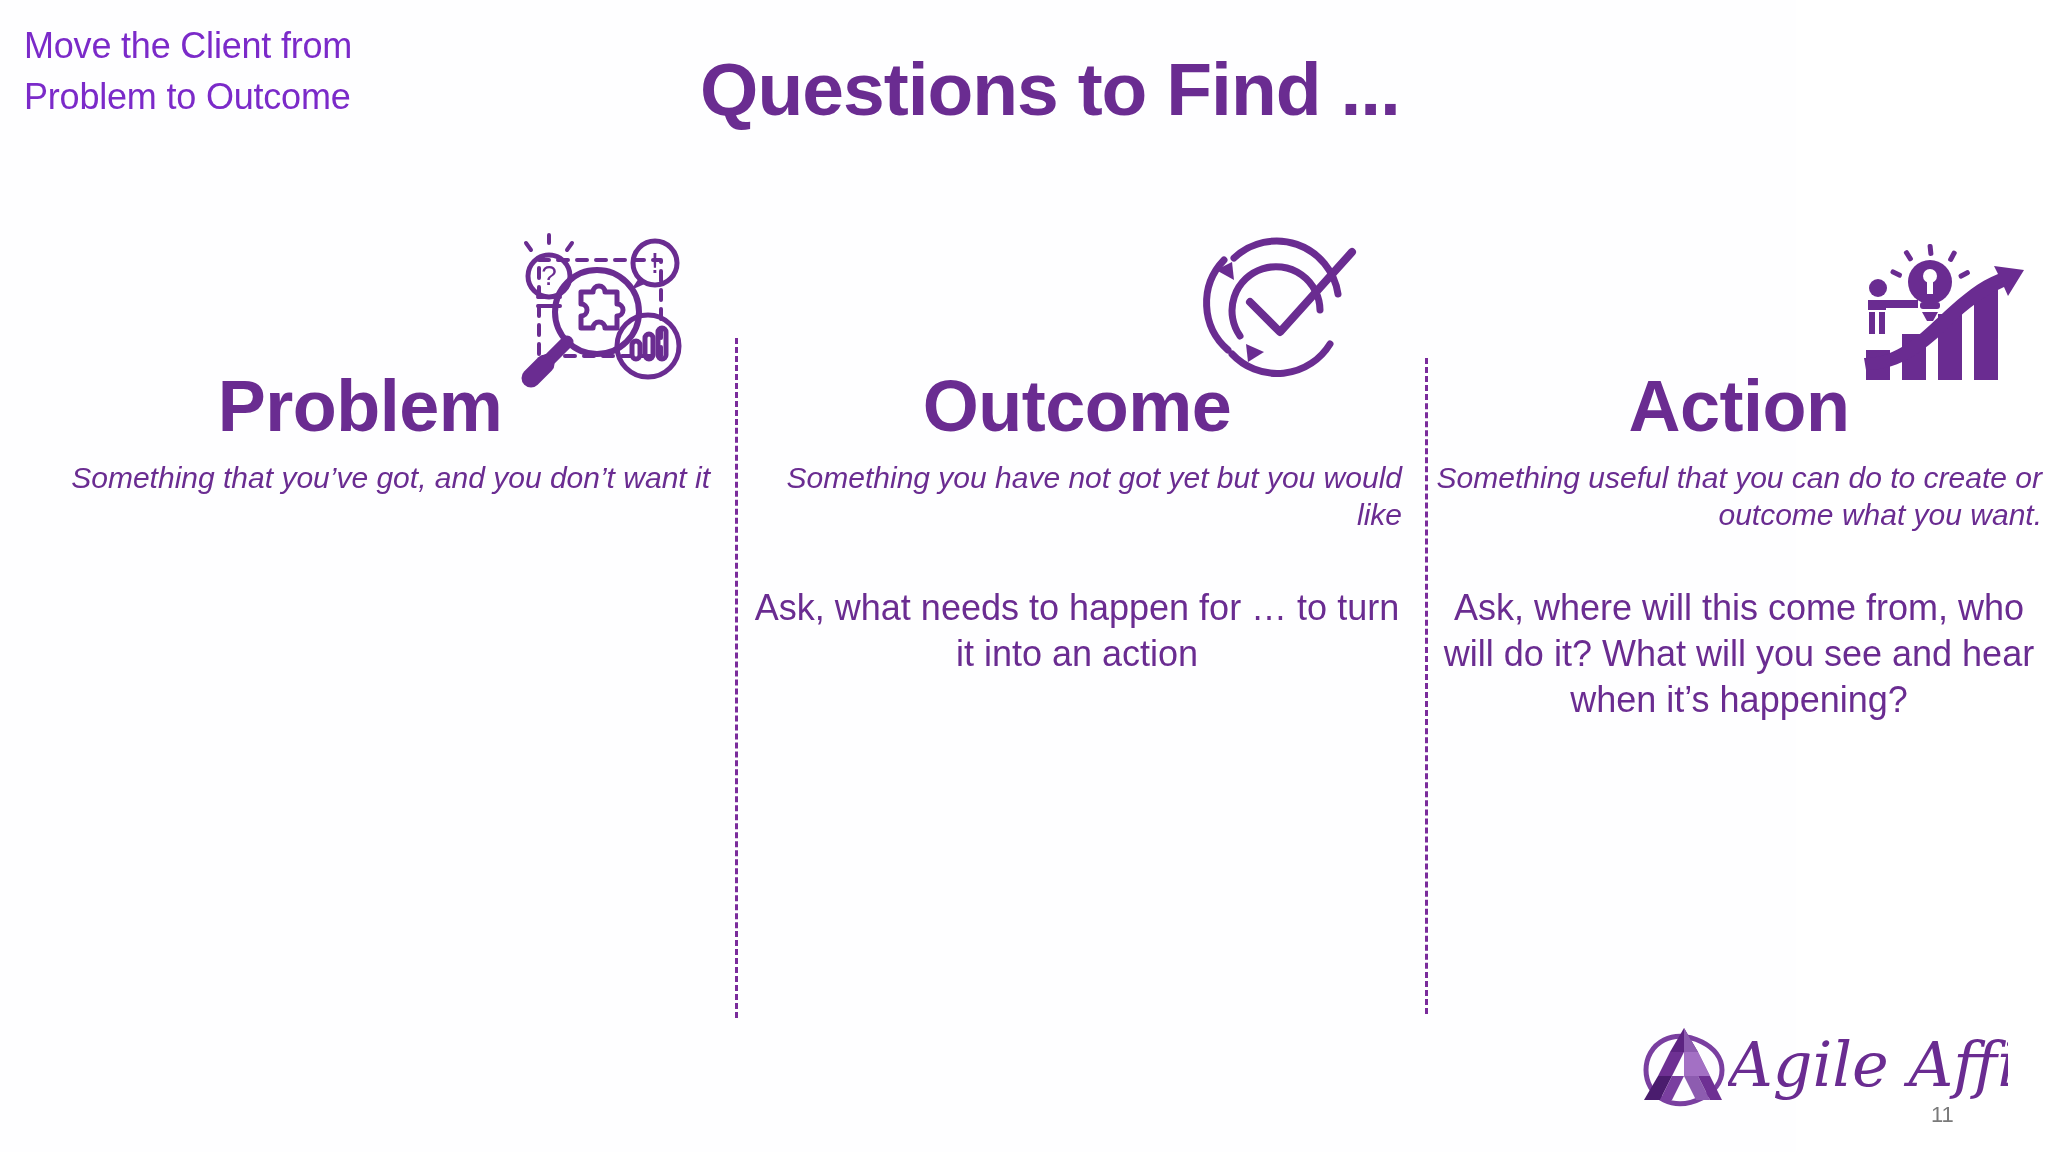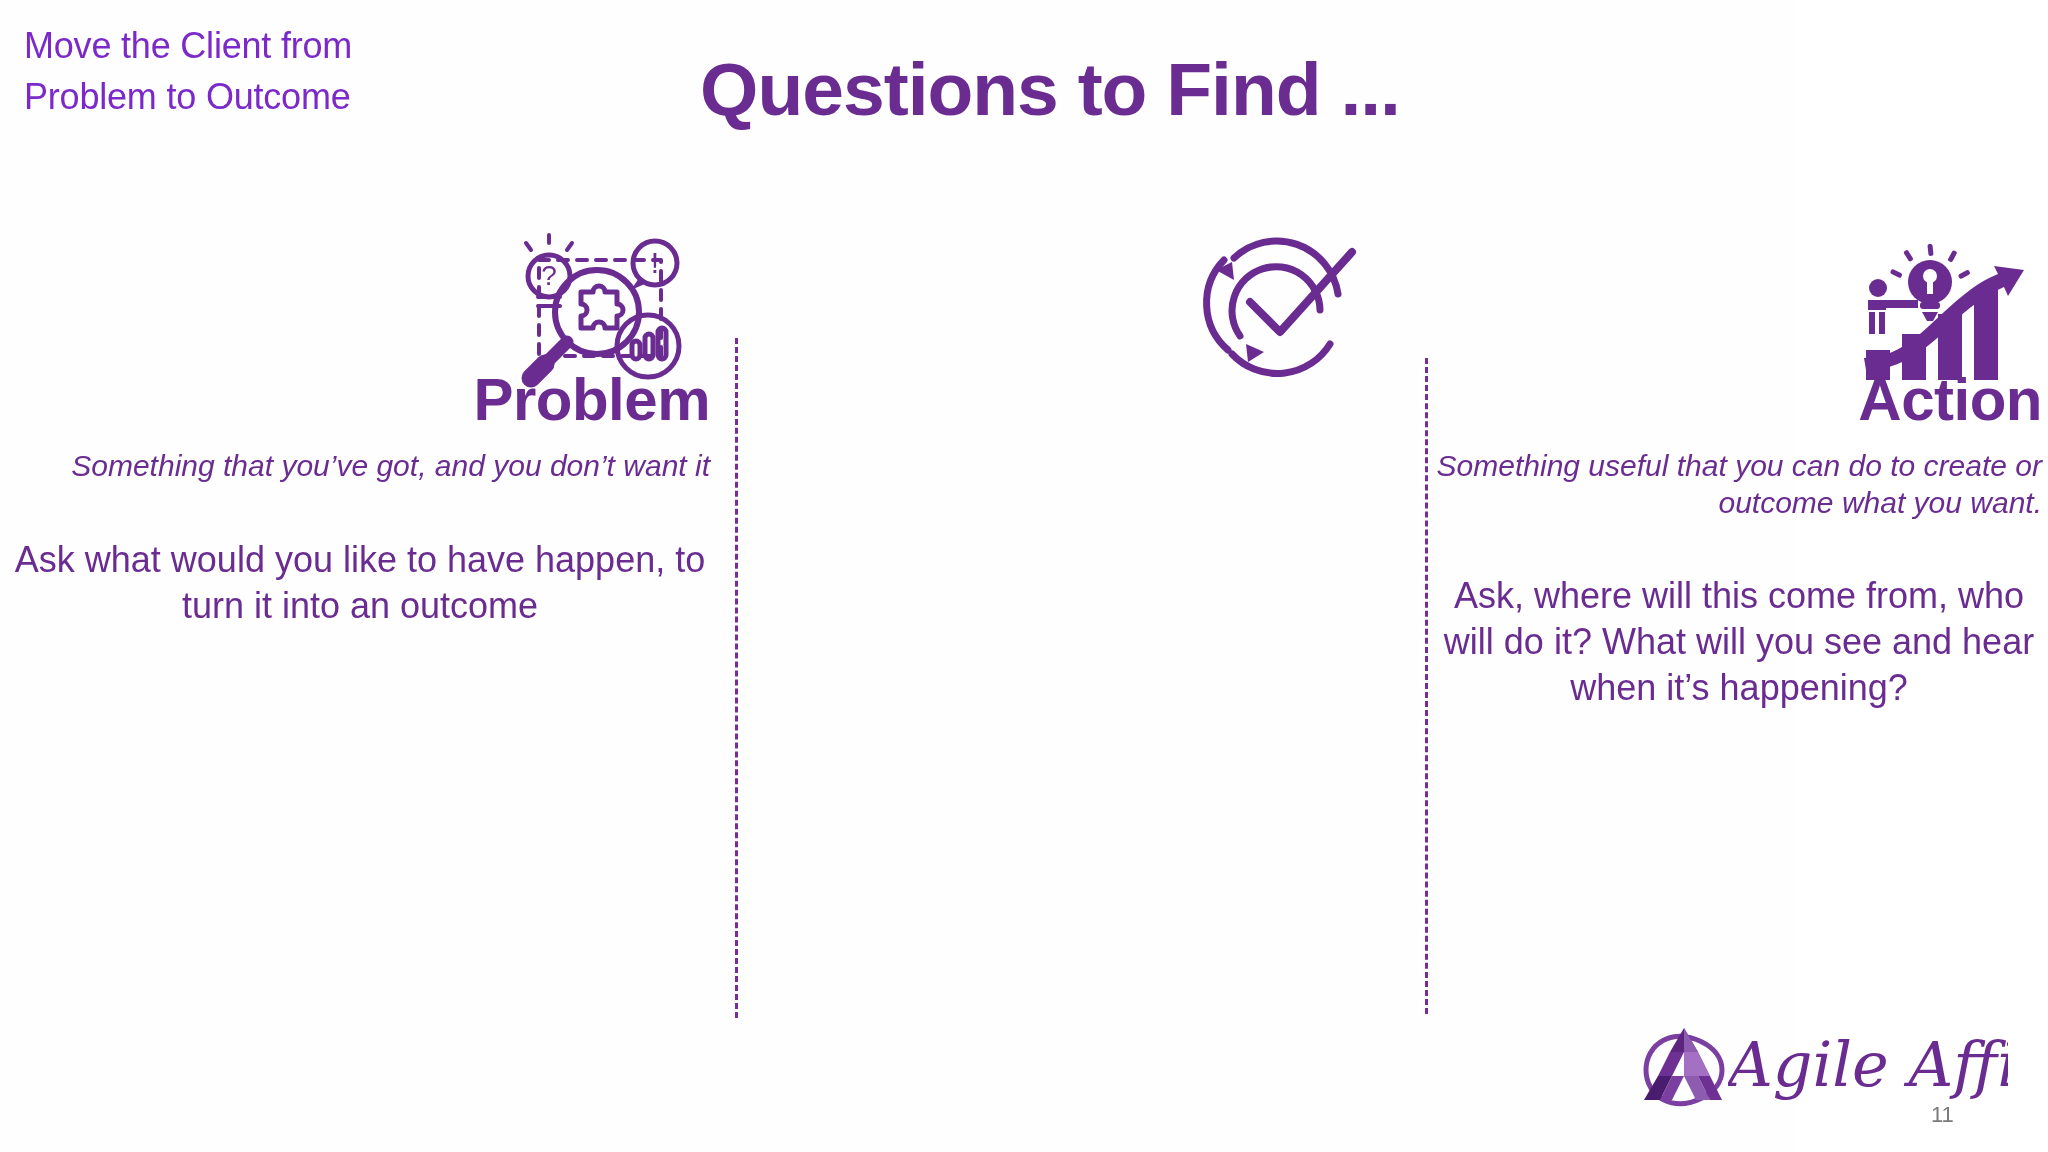--- a/index.html
+++ b/index.html
@@ -49,22 +49,22 @@
   
   .col {
     position: absolute;
     top: 370px;
   }
   .col-1 { left: 10px;   width: 700px; }
   .col-2 { left: 752px;  width: 650px; }
   .col-3 { left: 1436px; width: 606px; }
 
   .col-heading {
-    text-align: right;
-    font-size: 60px;
+    text-align: center;
+    font-size: 72px;
     font-weight: bold;
     color: #6a2c91;
     letter-spacing: -0.5px;
     line-height: 1.0;
     margin-bottom: 18px;
   }
 
   .col-sub {
     text-align: right;
     font-style: italic;
@@ -207,23 +207,27 @@
       <path d="M10 62 h18 v10 h-18 Z"></path>
       <path d="M26 62 h34 v8 h-34 Z"></path>
       <rect x="11" y="74" width="6" height="22"></rect>
       <rect x="21" y="74" width="6" height="22"></rect>
     </svg>
   </div>
 
   <div class="col col-1">
     <div class="col-heading">Problem</div>
     <div class="col-sub">Something that you’ve got, and you don’t want it</div>
-    <div class="col-body">Ask what would you like to have happen, to turn it into an outcome</div>
-  </div>
-
+  </div>
+
+  <div class="col col-2">
+    <div class="col-heading">Outcome</div>
+    <div class="col-sub">Something you have not got yet but you would like</div>
+    <div class="col-body">Ask, what needs to happen for … to turn it into an action</div>
+  </div>
 
   <div class="col col-3">
     <div class="col-heading">Action</div>
     <div class="col-sub">Something useful that you can do to create or outcome what you want.</div>
     <div class="col-body">Ask, where will this come from, who will do it? What will you see and hear when it’s happening?</div>
   </div>
 
   <div class="logo-wrap">
     <svg class="logo-mark" viewBox="0 0 104 96">
 

